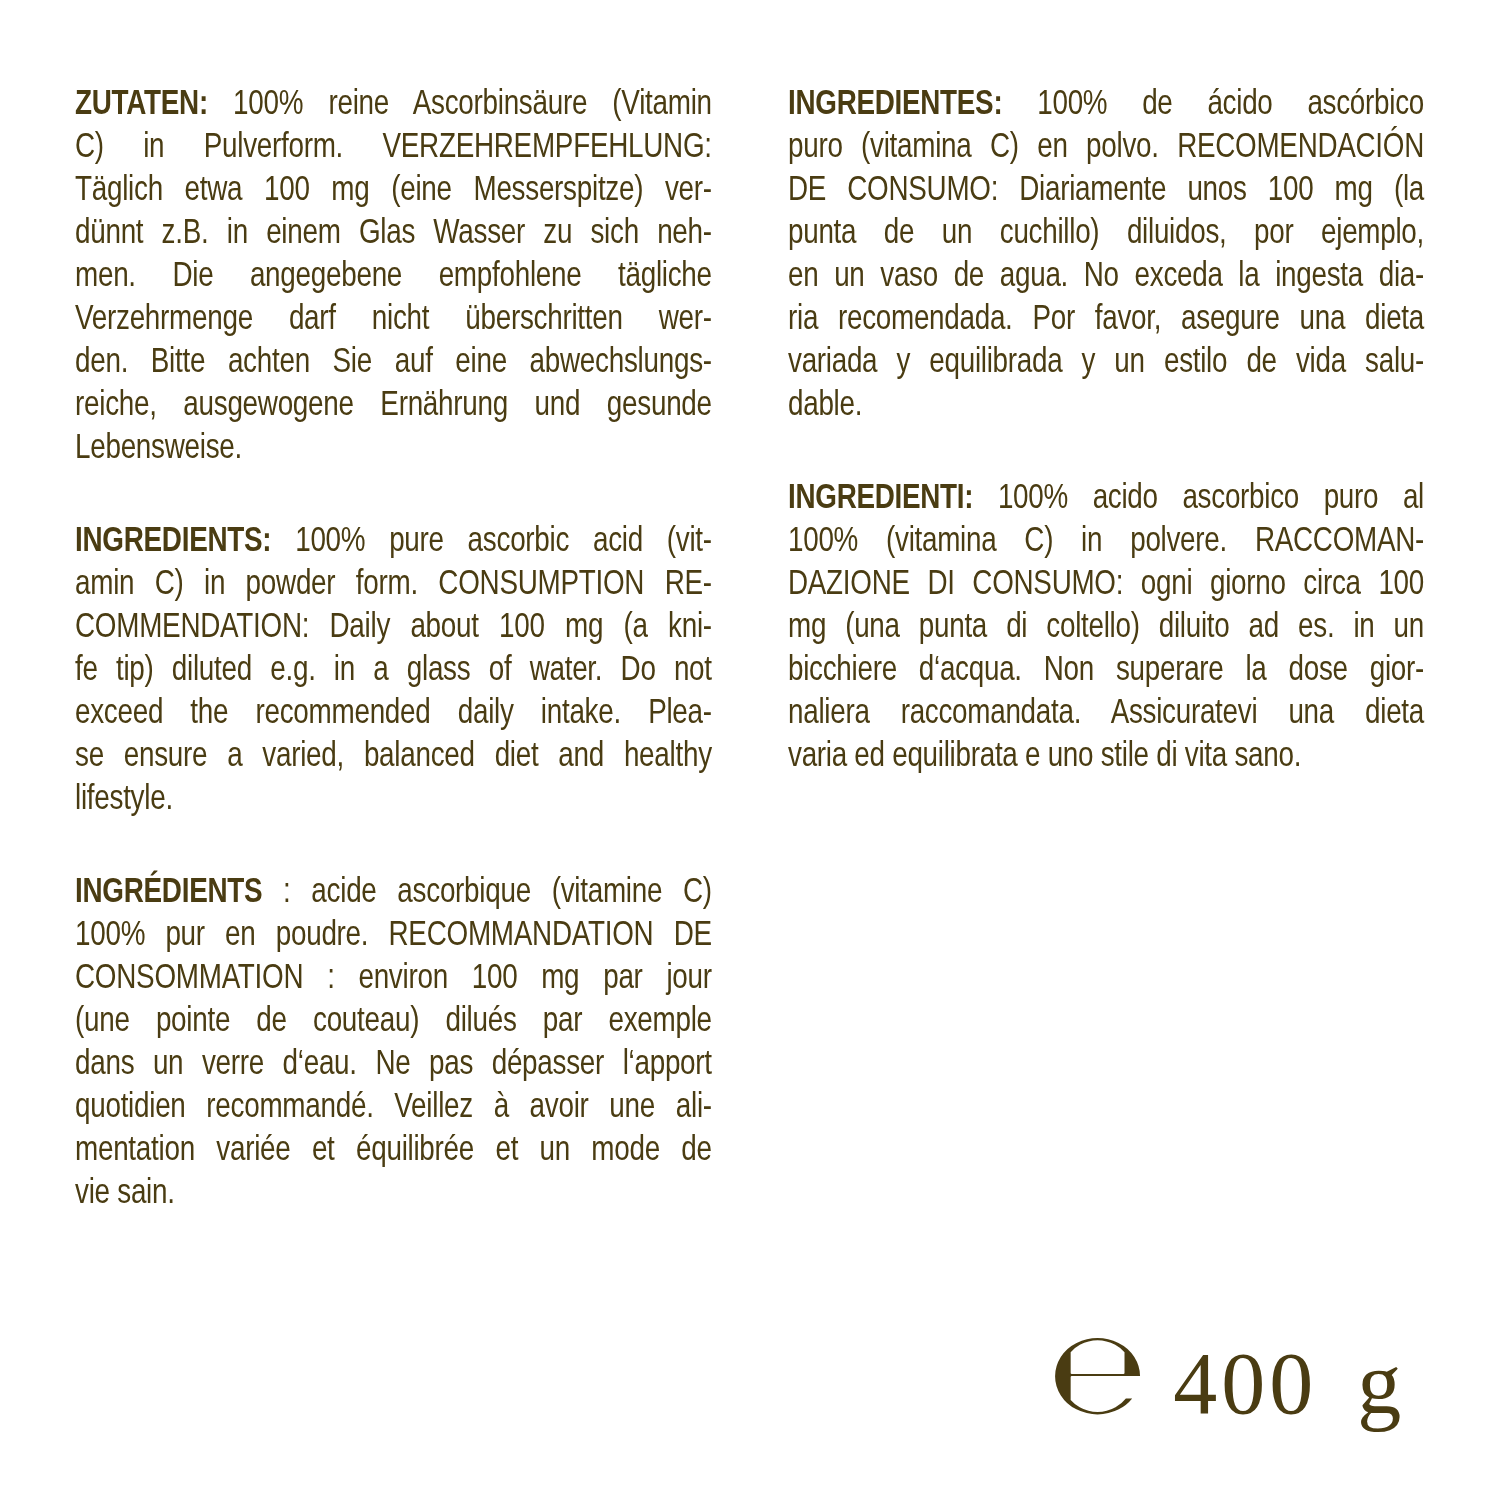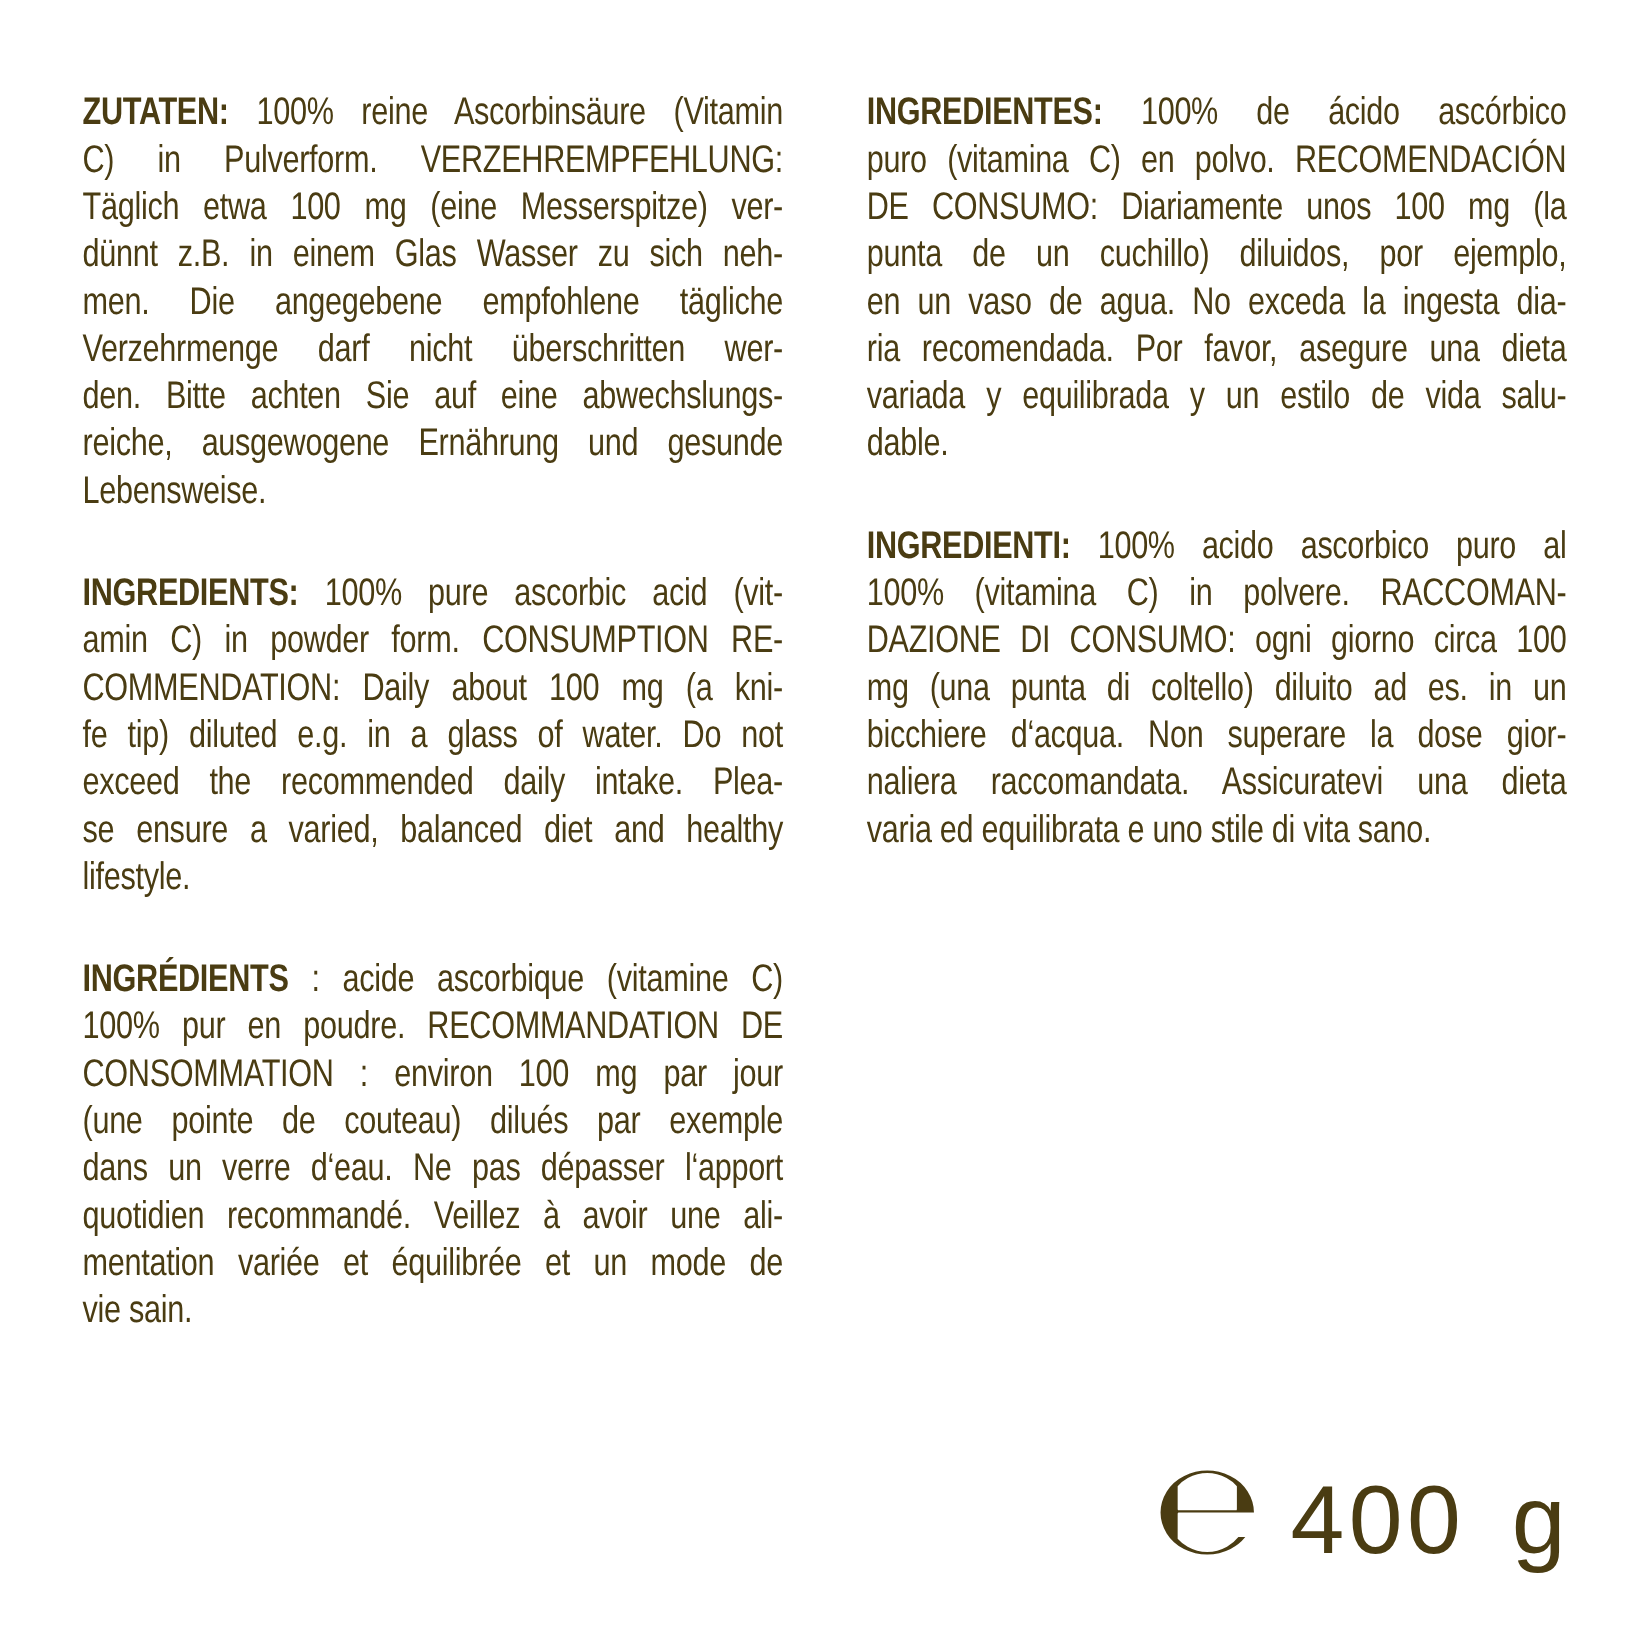--- a/index.html
+++ b/index.html
@@ -38,21 +38,21 @@
     white-space: nowrap;
   }
   .e-mark {
     font-family: "DejaVu Sans", sans-serif;
     font-size: 116px;
     line-height: 1;
     display: inline-block;
     vertical-align: baseline;
   }
   .weight-value {
-    font-family: Liberation Sans, sans-serif;
+    font-family: Liberation Serif, serif;
     font-size: 88px;
     line-height: 1;
     display: inline-block;
     vertical-align: baseline;
     margin-left: 26px;
     letter-spacing: 4px;
     word-spacing: 14px;
   }
 </style>
 </head>

